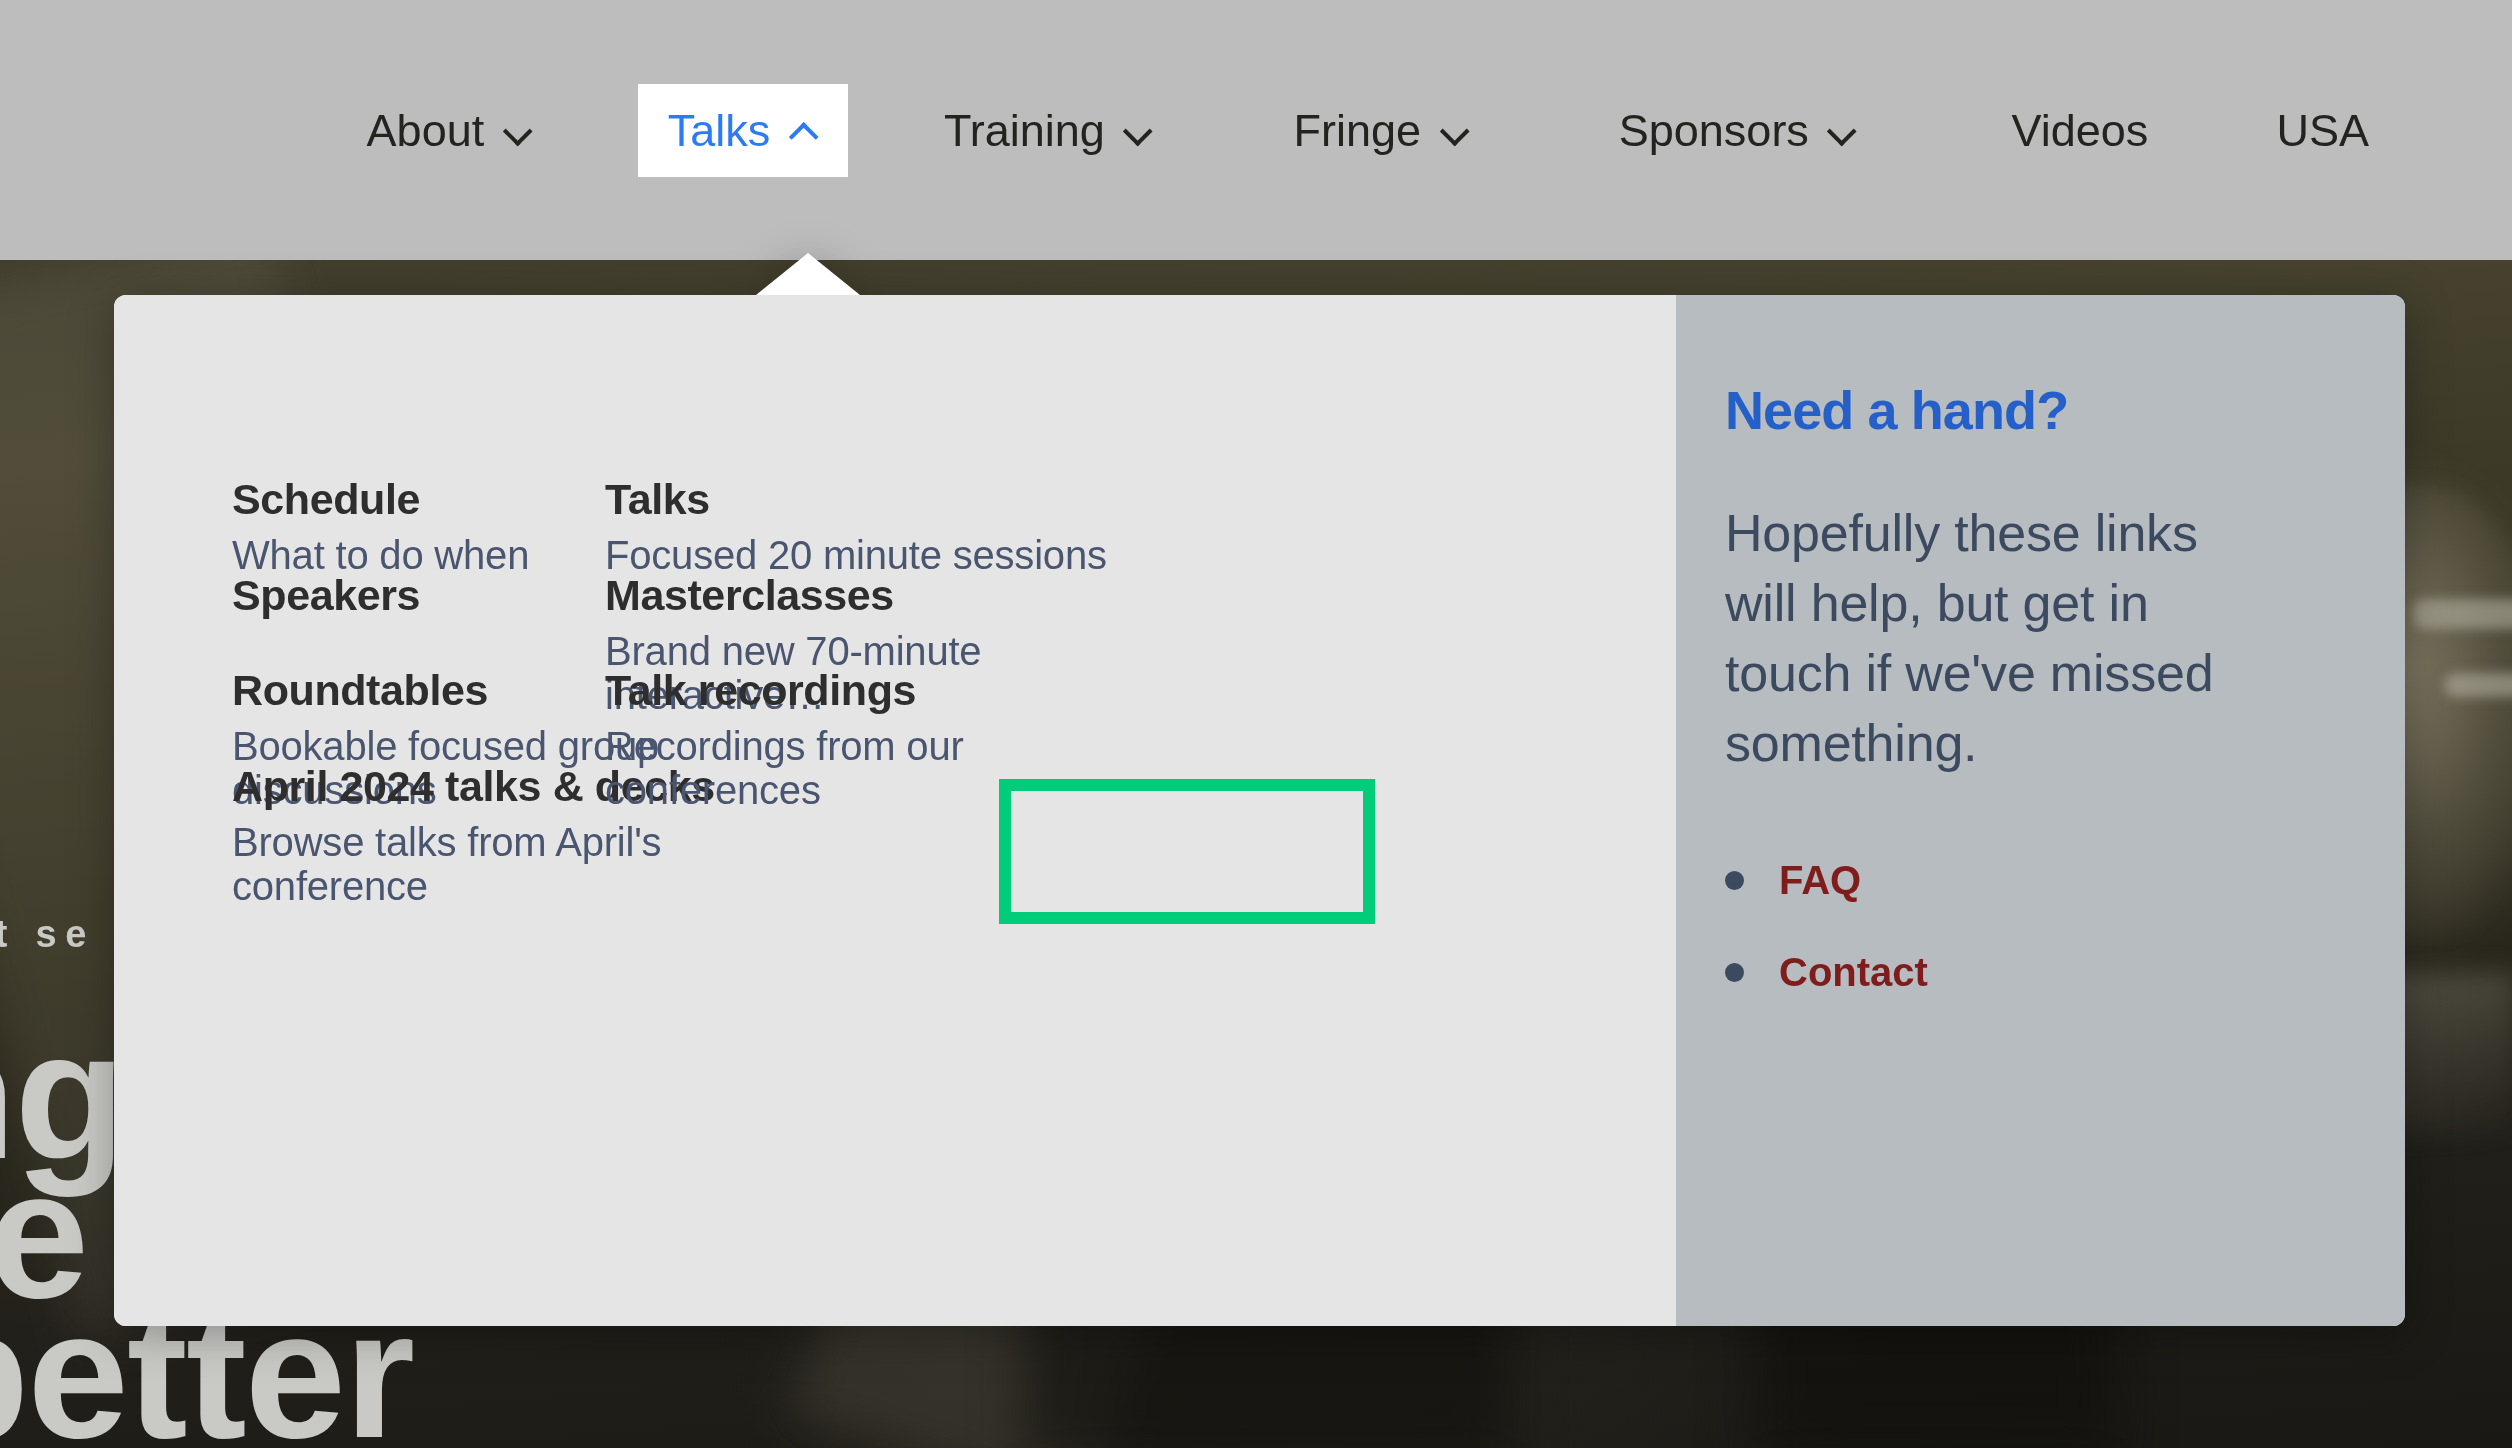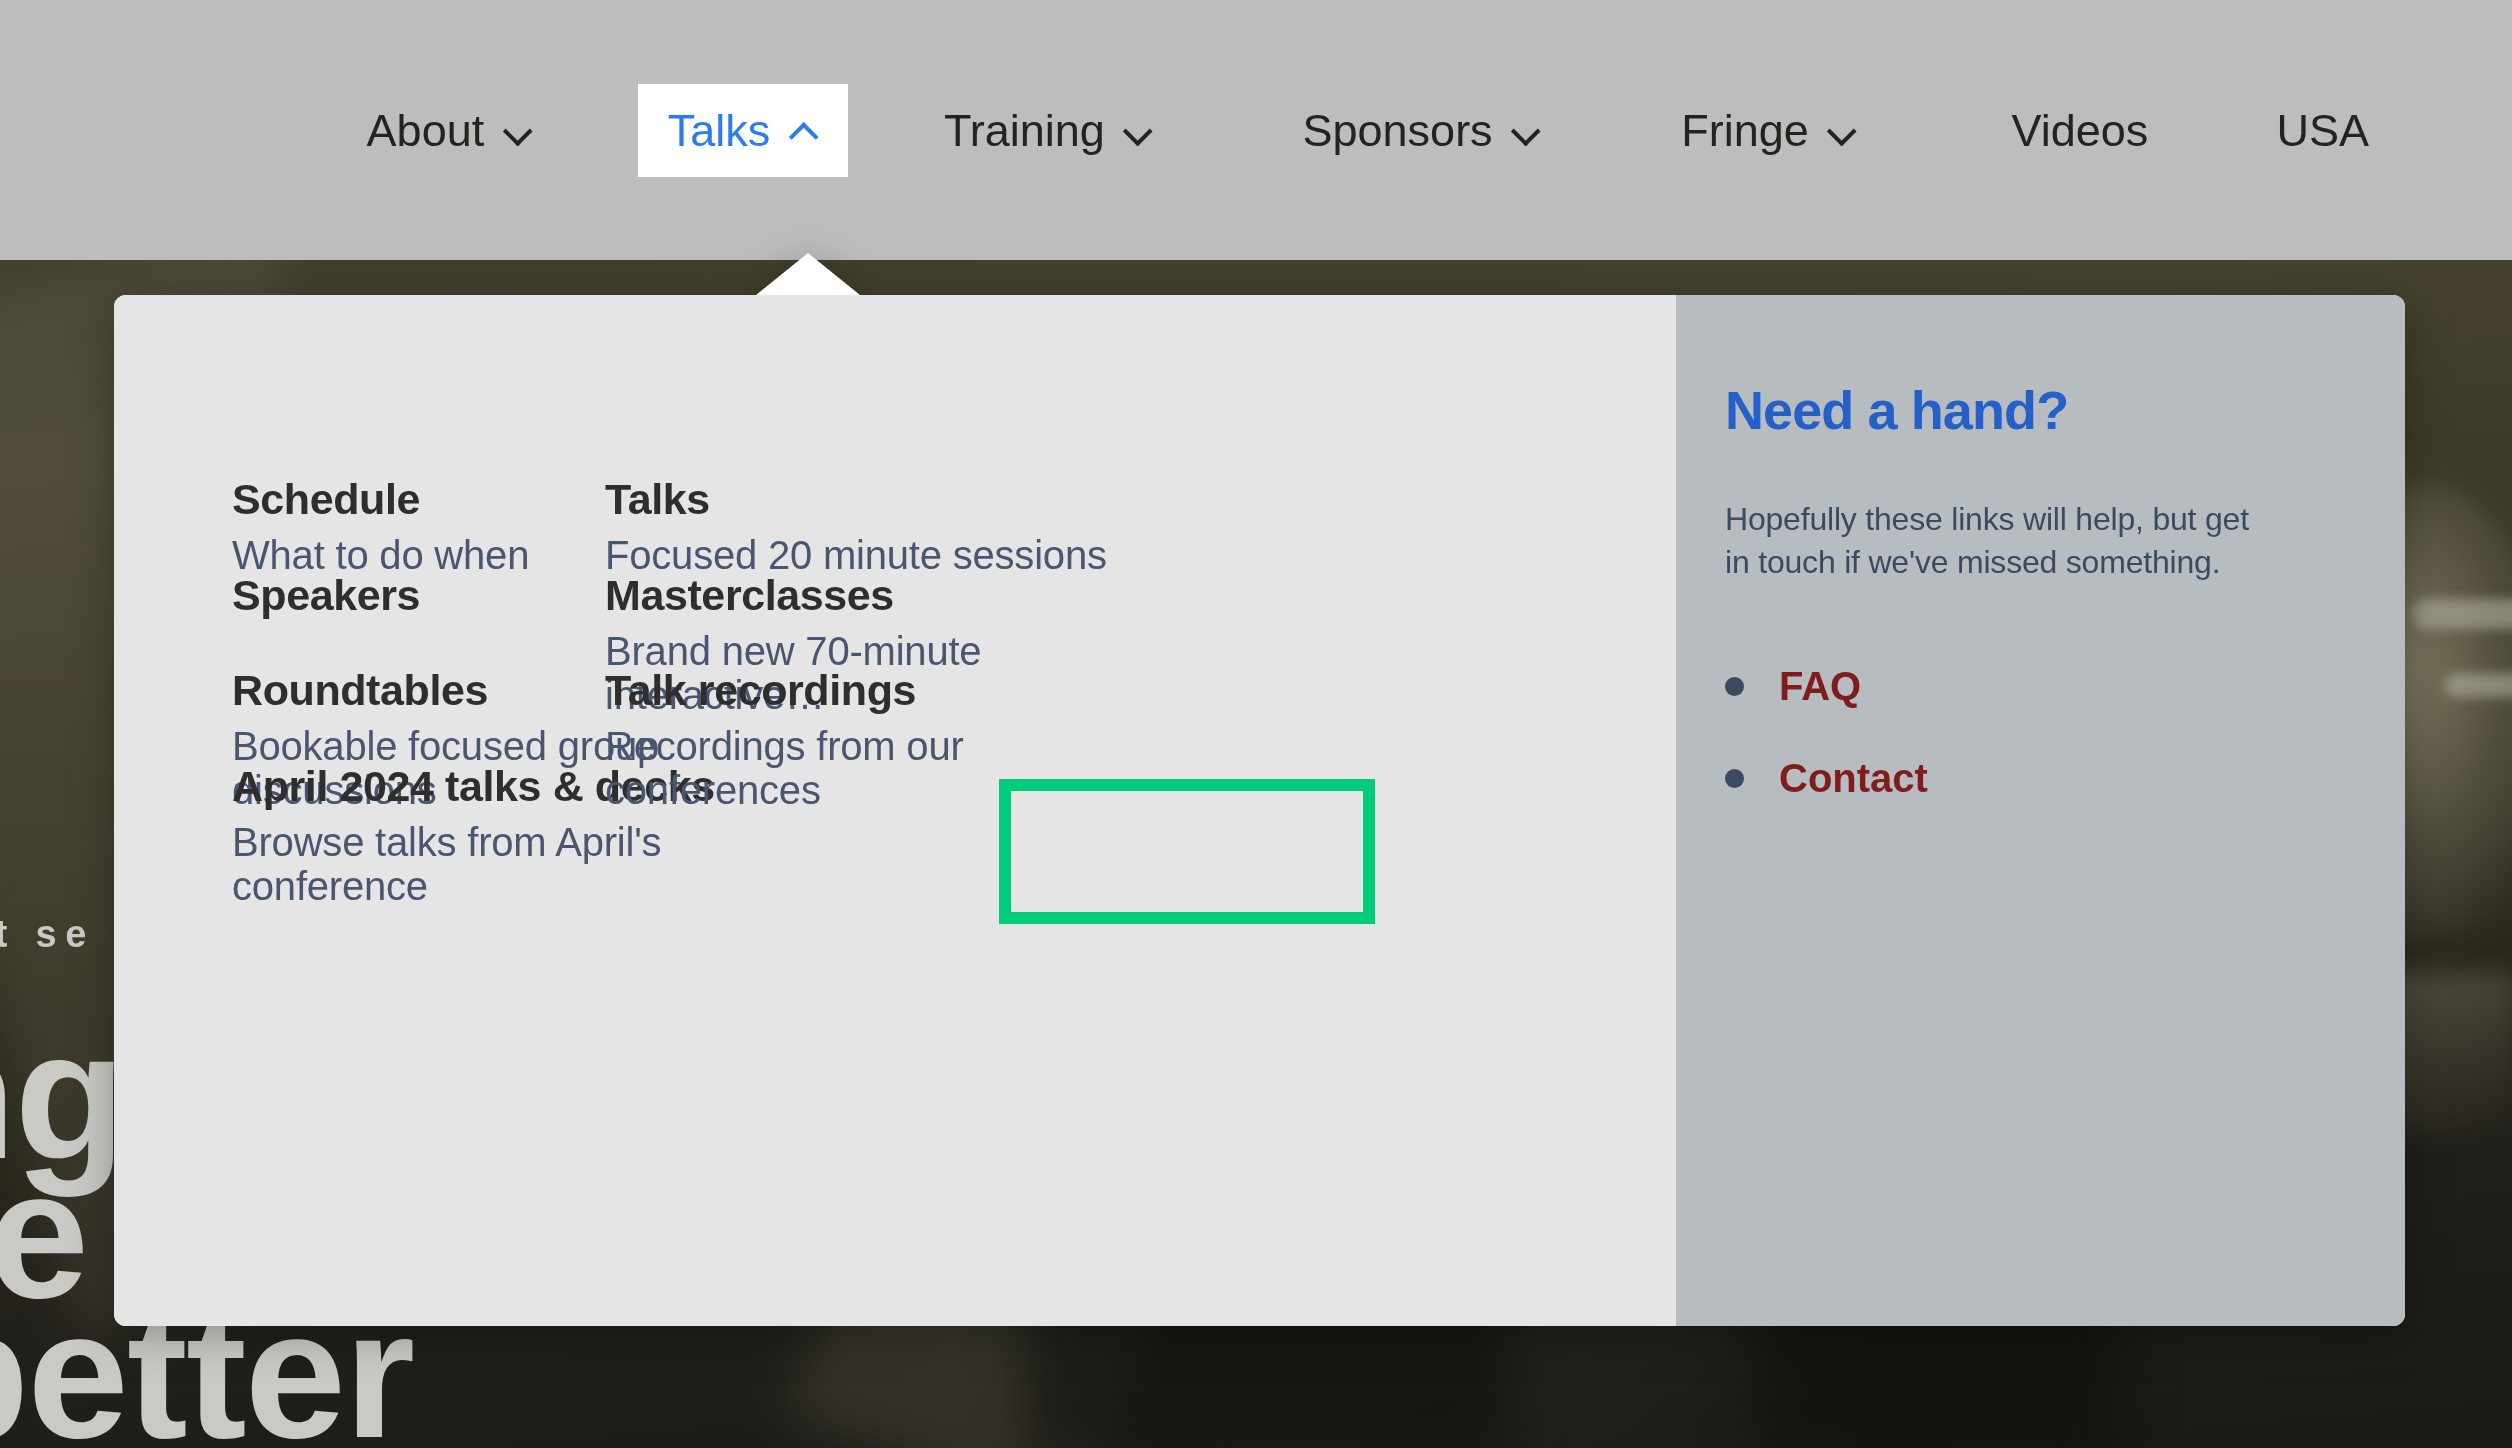--- a/index.html
+++ b/index.html
@@ -112,21 +112,21 @@
   
   #menu-aside{
     position:relative;width:729px;height:100%;background:#b7bcc1;
     box-sizing:border-box;padding:87px 61px 0 49px;
   }
   #aside-title{
     font-size:54px;font-weight:700;color:#2560c8;letter-spacing:-0.9px;
     margin:0 0 59px 0;line-height:1.05;
   }
   #aside-text{
-    font-size:32px;font-weight:400;color:#3c4a60;line-height:1.35;
+    font-size:52px;font-weight:400;color:#3c4a60;line-height:1.35;
     margin:16px 0 80px 0;letter-spacing:-0.2px;max-width:556px;
   }
   #aside-list{list-style:none;margin:0;padding:0;}
   #aside-list li{
     display:flex;align-items:center;gap:35px;margin-bottom:47px;
     font-size:40px;font-weight:700;color:#7f1d1d;cursor:pointer;
   }
   .bullet{
     width:19px;height:19px;border-radius:50%;background:#3c4a60;flex:none;
   }
@@ -161,27 +161,27 @@
     <div class="nav-item active" style="margin-left: 83px; padding: 24px 29.5px; color: rgb(45, 123, 244);">
       <span class="nav-label">Talks</span>
       <span class="caret up"></span>
     </div>
 
     <div class="nav-item" style="margin-left:73px;">
       <span class="nav-label">Training</span>
       <span class="caret"></span>
     </div>
 
+    <div class="nav-item" style="margin-left:95px;">
+      <span class="nav-label">Fringe</span>
+      <span class="caret"></span>
+    </div>
+
     <div class="nav-item" style="margin-left:104px;">
       <span class="nav-label">Sponsors</span>
-      <span class="caret"></span>
-    </div>
-
-    <div class="nav-item" style="margin-left:95px;">
-      <span class="nav-label">Fringe</span>
       <span class="caret"></span>
     </div>
 
     <div class="nav-item" style="margin-left:109px;">
       <span class="nav-label">Videos</span>
     </div>
 
     <div class="nav-item" style="margin-left:83px;">
       <span class="nav-label">USA</span>
     </div>

